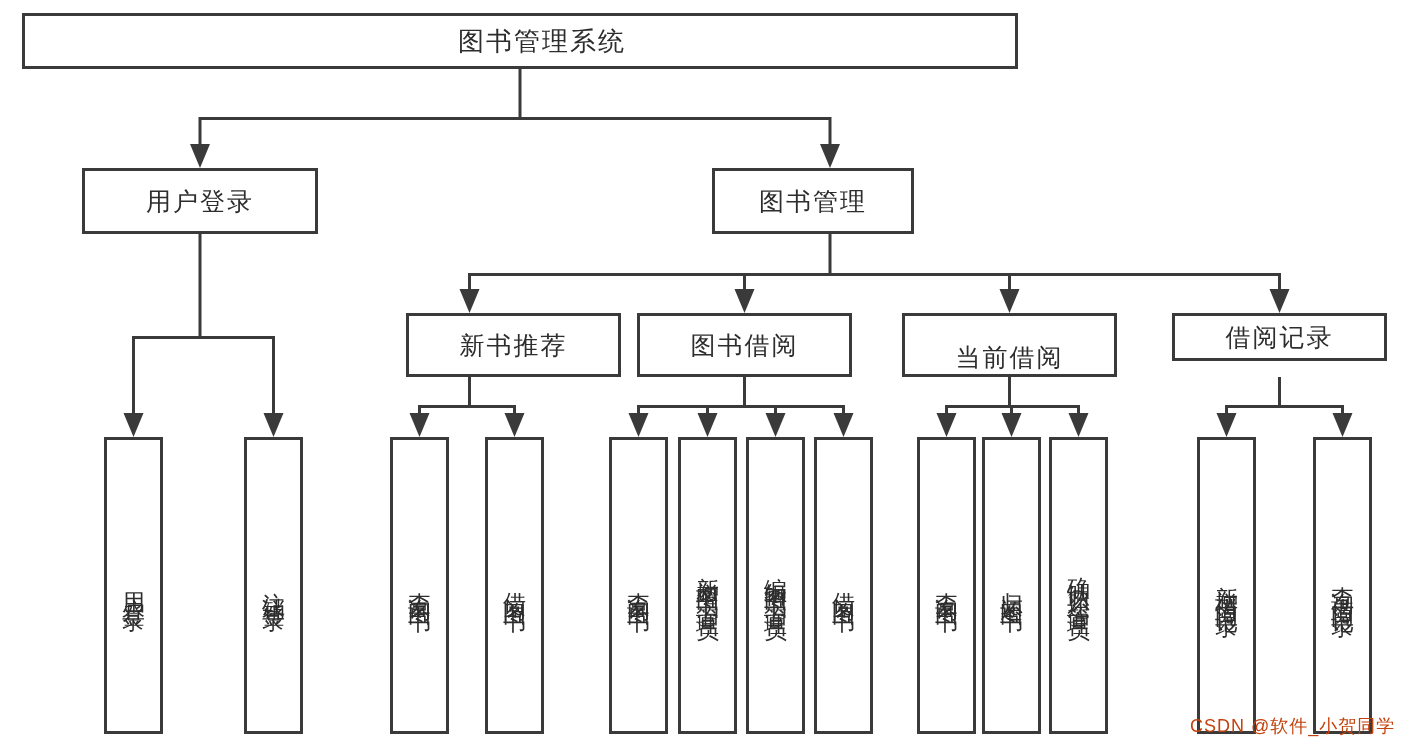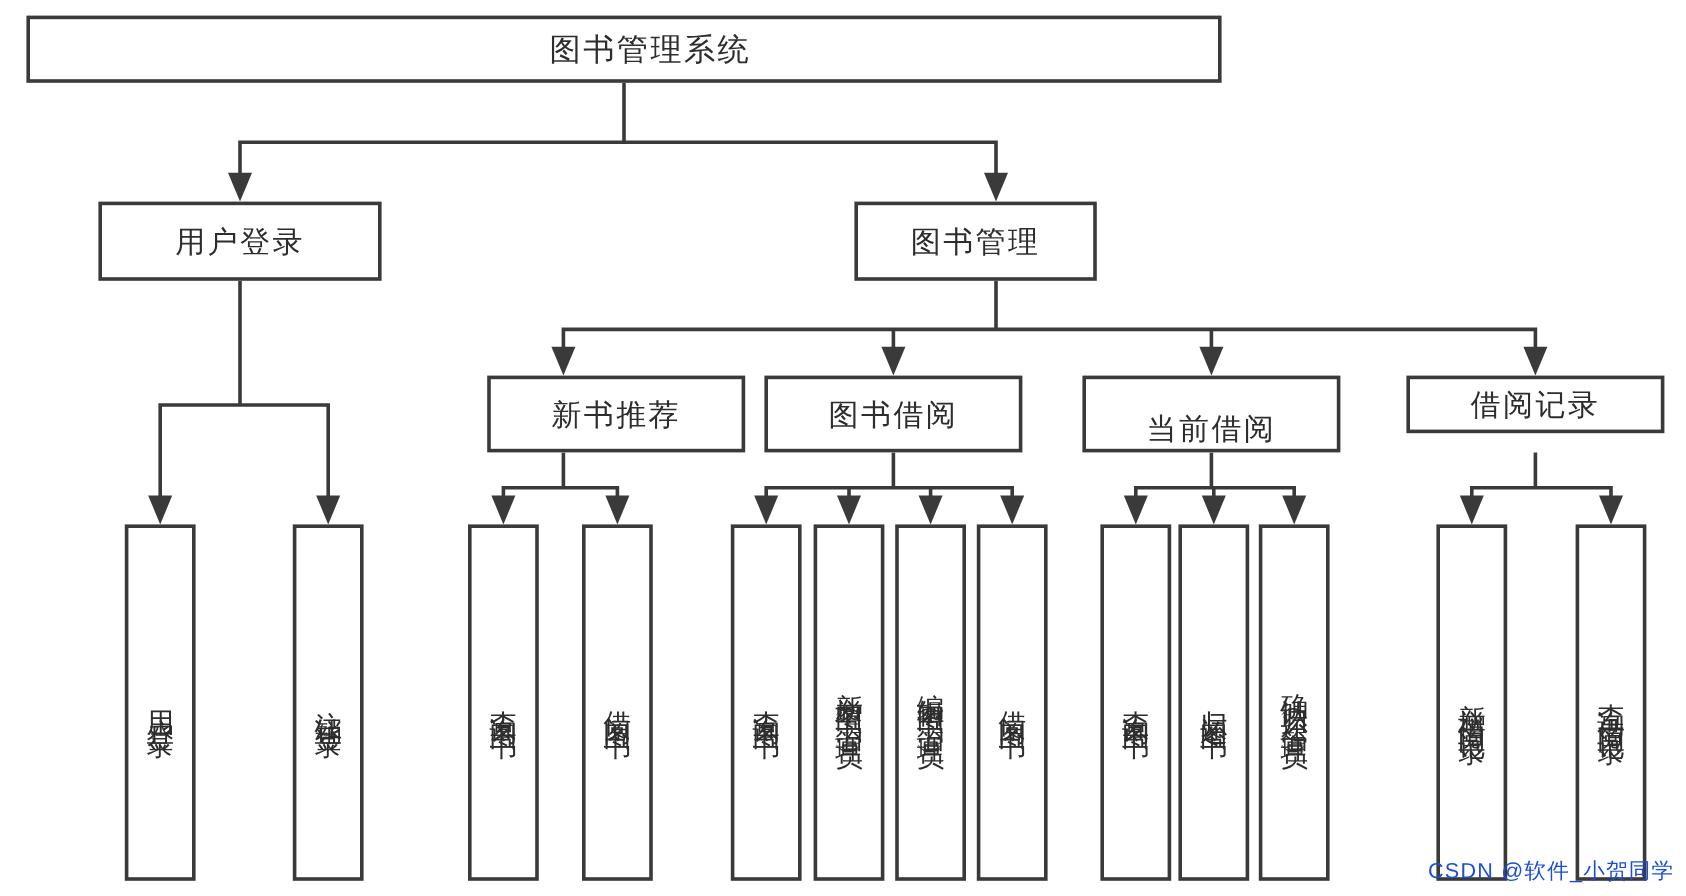--- a/index.html
+++ b/index.html
@@ -32,21 +32,21 @@
     line-height: 1;
     white-space: nowrap;
   }
   .label { color: #2d2d2d; }
   .watermark {
     position: absolute;
     left: 1190px;
     top: 714px;
     font-size: 18px;
     letter-spacing: 1px;
-    color: #1d4ed8;
+    color: #c2410c;
     white-space: nowrap;
     z-index: 5;
   }
 </style>
 </head>
 <body>
 
 <div class="stage">
 
   <svg class="connectors" width="1405" height="747" viewBox="0 0 1405 747">

